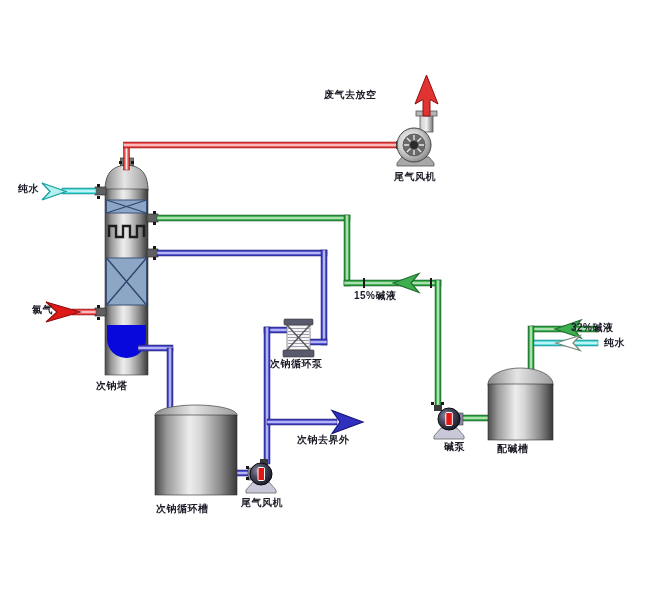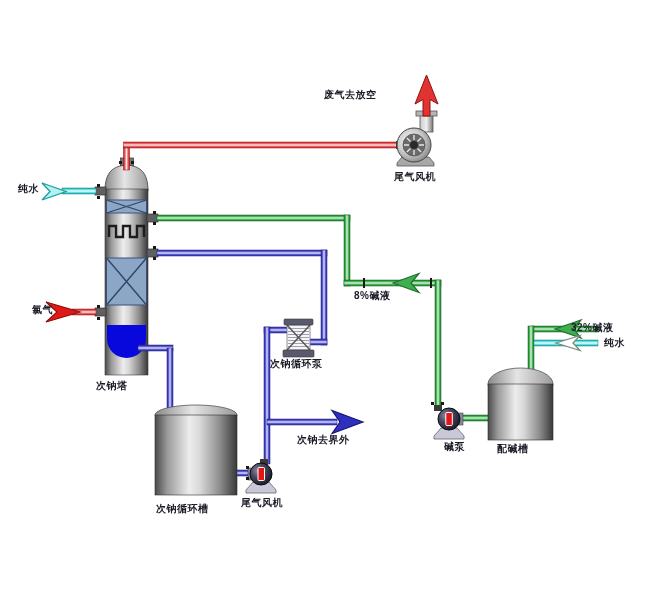--- a/index.html
+++ b/index.html
@@ -221,21 +221,21 @@
     <rect x="246" y="466" width="3" height="3"></rect>
         <rect x="246" y="477" width="3" height="3"></rect>
   </g>
 </svg>
 
 <div class="lbl" style="left:324px;top:88px">废气去放空</div>
 <div class="lbl" style="left:394px;top:170px">尾气风机</div>
 <div class="lbl" style="left:18px;top:182px">纯水</div>
 <div class="lbl" style="left:32px;top:303px">氯气</div>
 <div class="lbl" style="left:96px;top:379px">次钠塔</div>
-<div class="lbl" style="left:354px;top:289px">8%碱液</div>
+<div class="lbl" style="left:354px;top:289px">15%碱液</div>
 <div class="lbl" style="left:270px;top:357px">次钠循环泵</div>
 <div class="lbl" style="left:297px;top:433px">次钠去界外</div>
 <div class="lbl" style="left:156px;top:502px">次钠循环槽</div>
 <div class="lbl" style="left:241px;top:496px">尾气风机</div>
 <div class="lbl" style="left:444px;top:440px">碱泵</div>
 <div class="lbl" style="left:497px;top:442px">配碱槽</div>
 <div class="lbl" style="left:571px;top:321px">32%碱液</div>
 <div class="lbl" style="left:604px;top:336px">纯水</div>
 
 </div>

